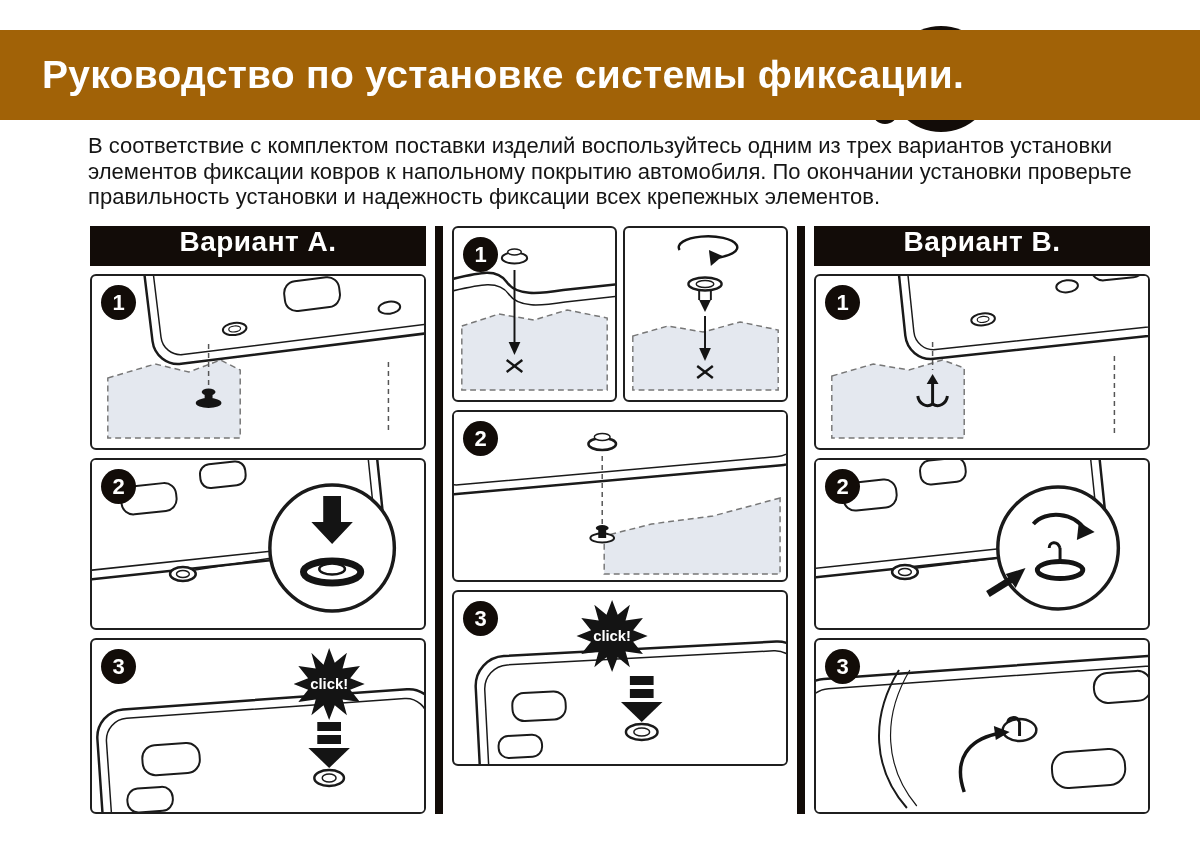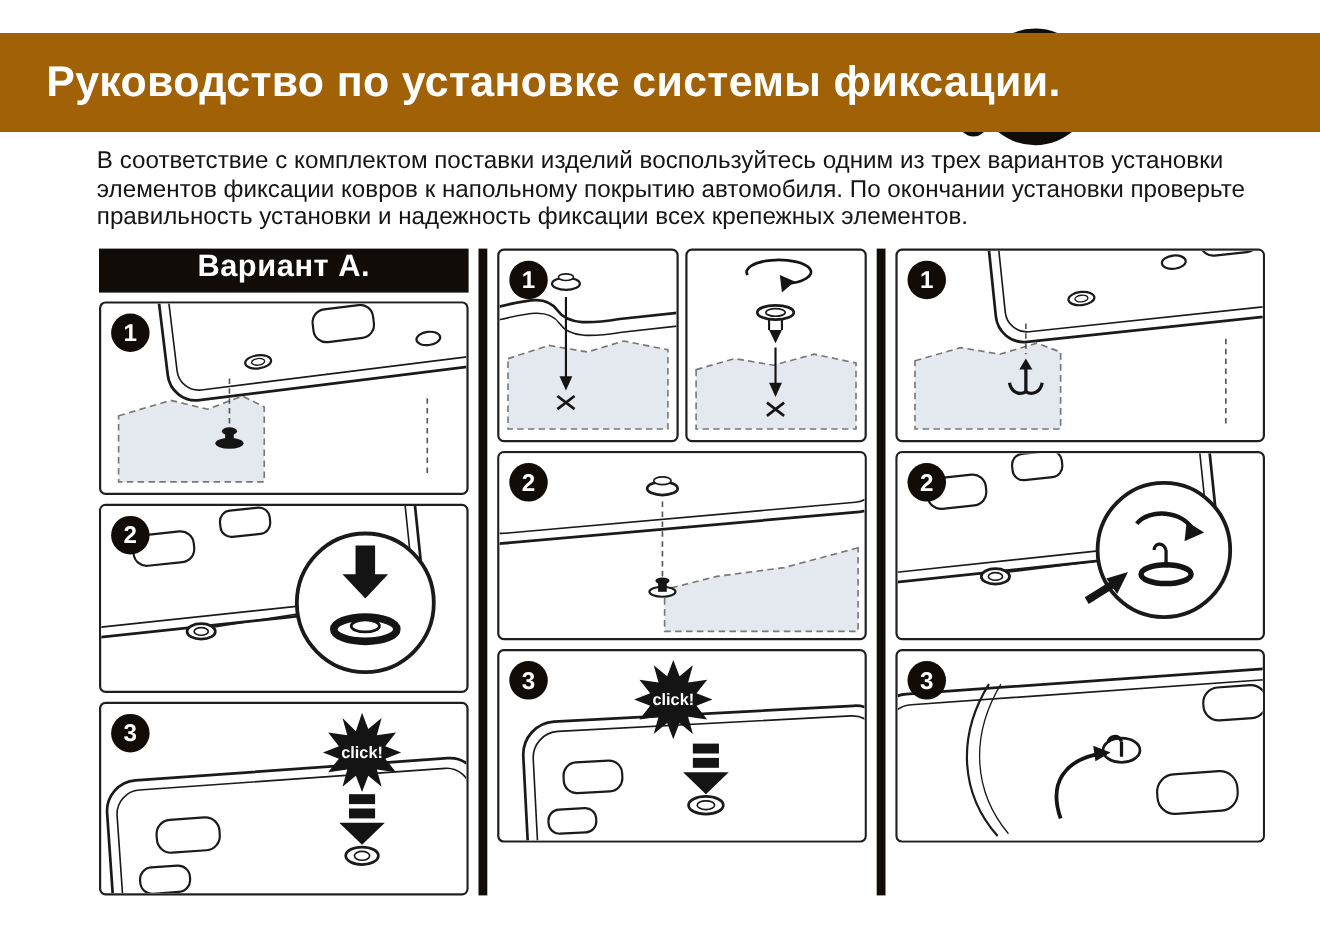--- a/index.html
+++ b/index.html
@@ -246,20 +246,23 @@
           <polygon fill="#141414" points="160,8 165.7,22.7 178,12.8 173.6,28.4 191.2,26 181.3,38.3 196,44 181.3,49.7 191.2,62 173.6,59.6 178,75.2 165.7,65.3 160,80 154.3,65.3 142,75.2 146.4,59.6 128.8,62 138.7,49.7 124,44 138.7,38.3 128.8,26 146.4,28.4 142,12.8 154.3,22.7"></polygon>
           <text x="160" y="49" text-anchor="middle" fill="#ffffff" font-size="15" font-weight="bold">click!</text>
         </g>
       </svg>
     </div>
   </div>
 
   <div class="vbar"></div>
 
   <div class="col">
+    <div class="vh">
+      <span>Вариант В.</span>
+    </div>
 
     <div class="panel h1">
       <div class="badge">1</div>
       <svg viewBox="0 0 336 172" preserveAspectRatio="none">
         <path d="M16,100 L58,88 L94,94 L128,84 L150,92 L150,162 L16,162 Z" fill="#e4e8ef" stroke="#777" stroke-width="1.5" stroke-dasharray="6 4"></path>
         <g transform="rotate(-6 220 30)" fill="#fff" stroke="#1a1a1a">
           <rect x="88" y="-86" width="300" height="158" rx="26" stroke-width="2.5"></rect>
           <rect x="97" y="-77" width="282" height="140" rx="20" stroke-width="1.5" fill="none"></rect>
           <ellipse cx="168" cy="38" rx="12" ry="6" stroke-width="2"></ellipse>
           <ellipse cx="168" cy="38" rx="6" ry="3" stroke-width="1.2"></ellipse>

